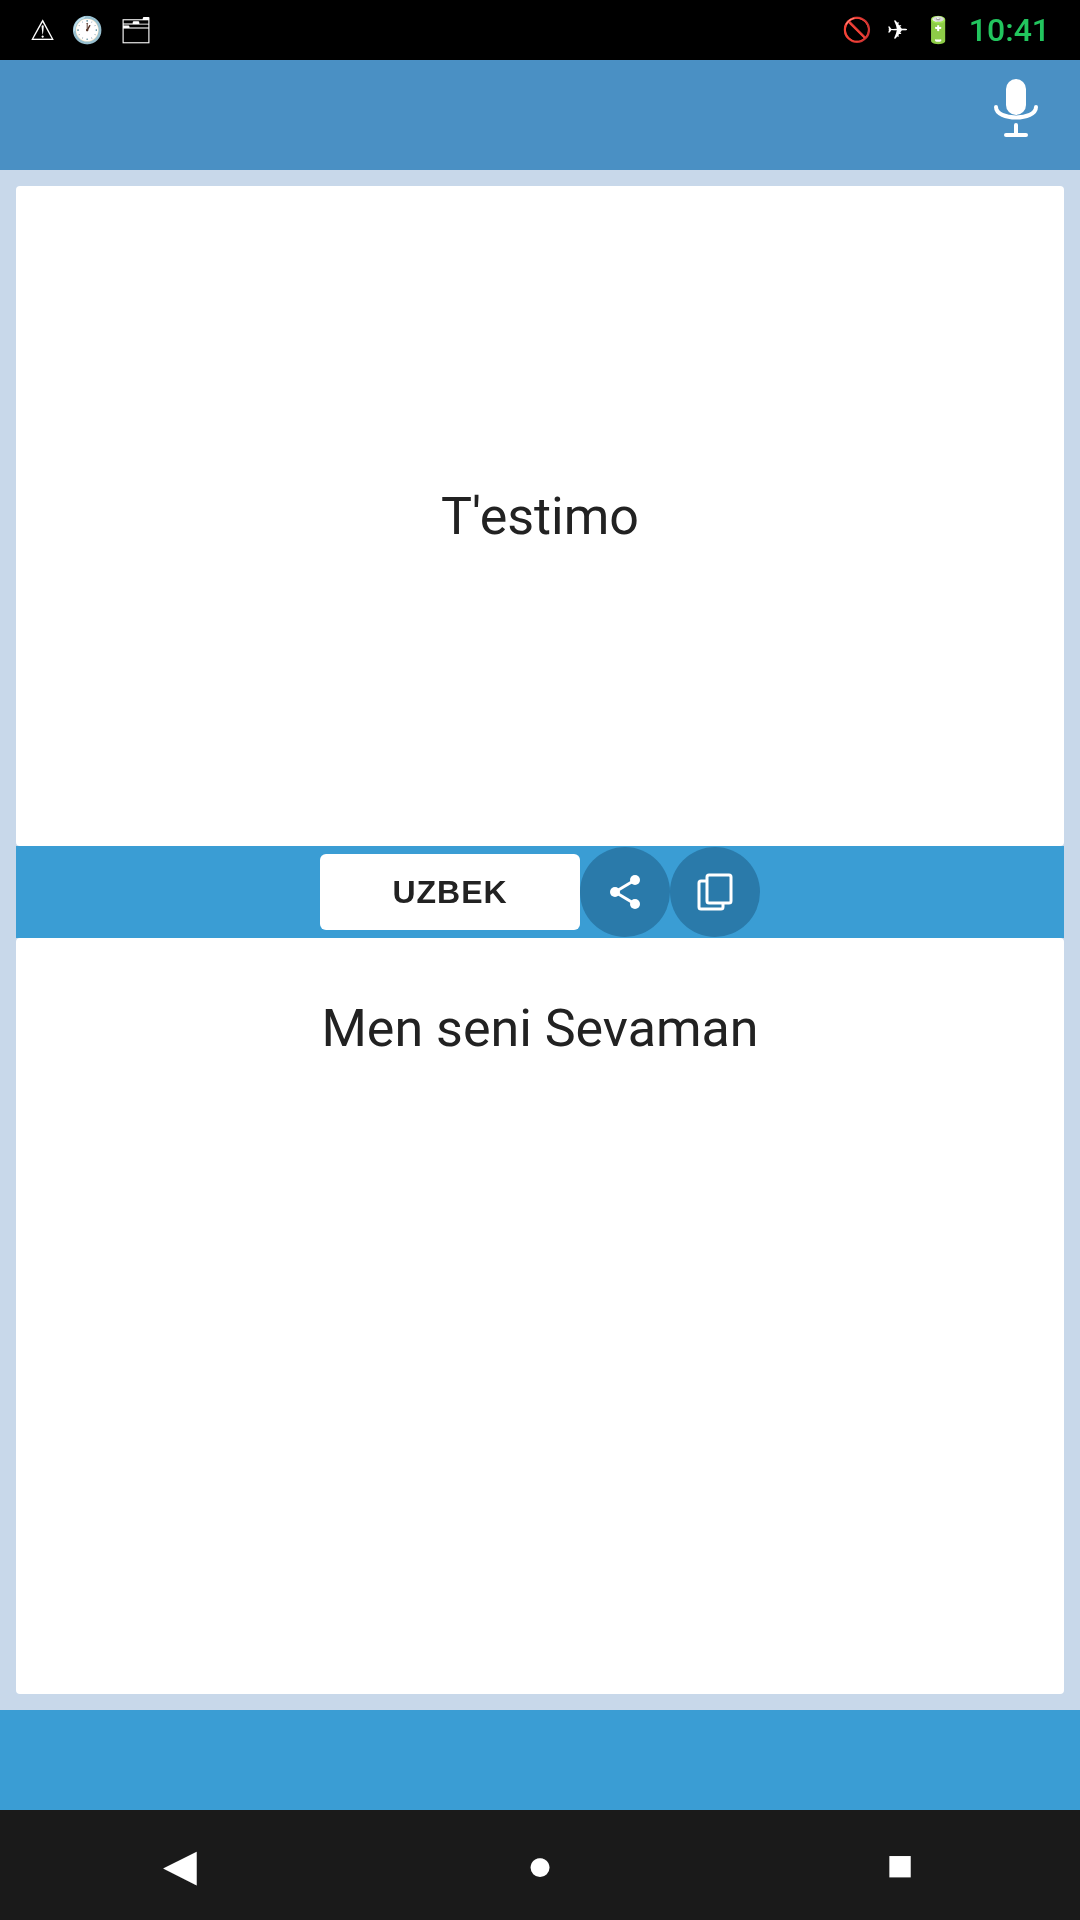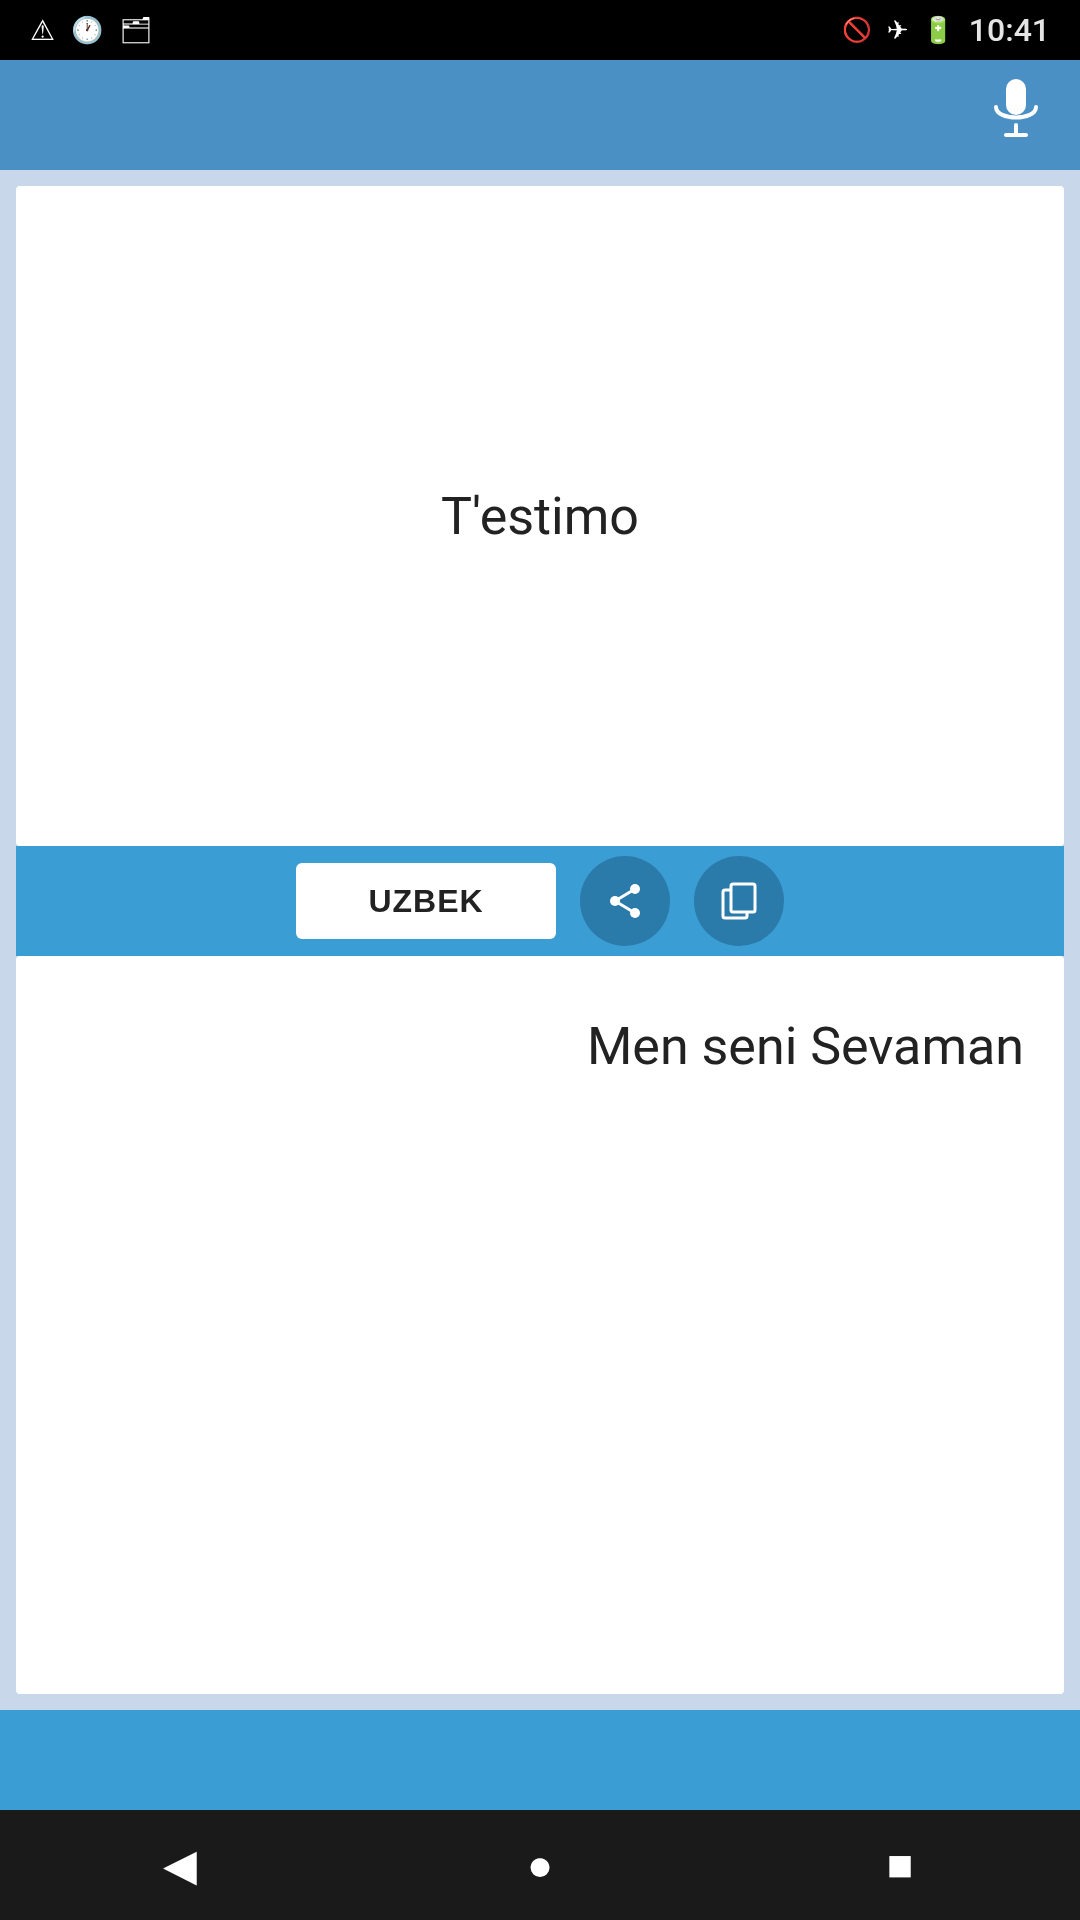--- a/index.html
+++ b/index.html
@@ -34,21 +34,21 @@
     .status-right {
       display: flex;
       align-items: center;
       gap: 14px;
     }
     .status-icon {
       color: #fff;
       font-size: 28px;
     }
     .status-time {
-      color: #e5e5e5;
+      color: #22c55e;
       font-size: 32px;
       font-weight: 500;
     }
 
     
     .app-bar {
       width: 100%;
       height: 110px;
       background: #4a90c4;
       display: flex;
@@ -83,26 +83,25 @@
       padding: 64px;
     }
     .text-box-top-text {
       font-size: 52px;
       color: #222;
       text-align: center;
     }
 
     
     .toolbar {
-      height: 110px;
+      height: 92px;
       background: #3a9dd4;
       display: flex;
       align-items: center;
       justify-content: center;
-      gap: 24px;
       flex-shrink: 0;
       margin-top: 0;
     }
     .lang-btn {
       background: #fff;
       border: none;
       border-radius: 6px;
       width: 260px;
       height: 76px;
       font-size: 32px;
@@ -125,21 +124,21 @@
       font-size: 36px;
     }
 
     
     .text-box-bottom {
       background: #fff;
       border-radius: 4px;
       flex: 1;
       display: flex;
       align-items: flex-start;
-      justify-content: flex-end;
+      justify-content: center;
       padding: 60px 40px 40px;
       margin-top: 0;
     }
     .text-box-bottom-text {
       font-size: 52px;
       color: #222;
       text-align: center;
     }
 
     

